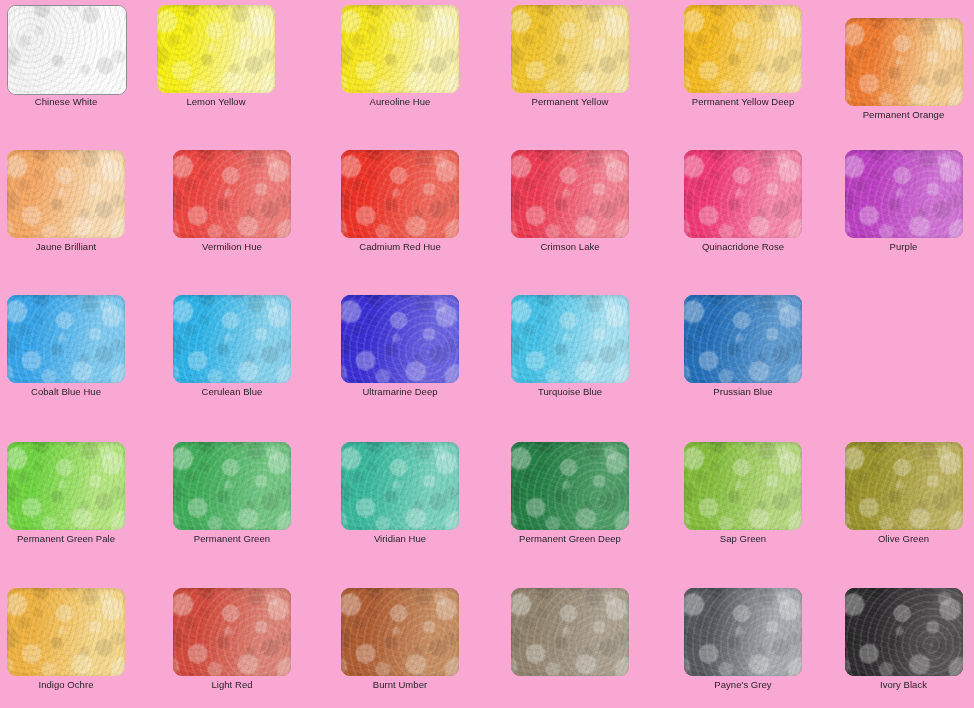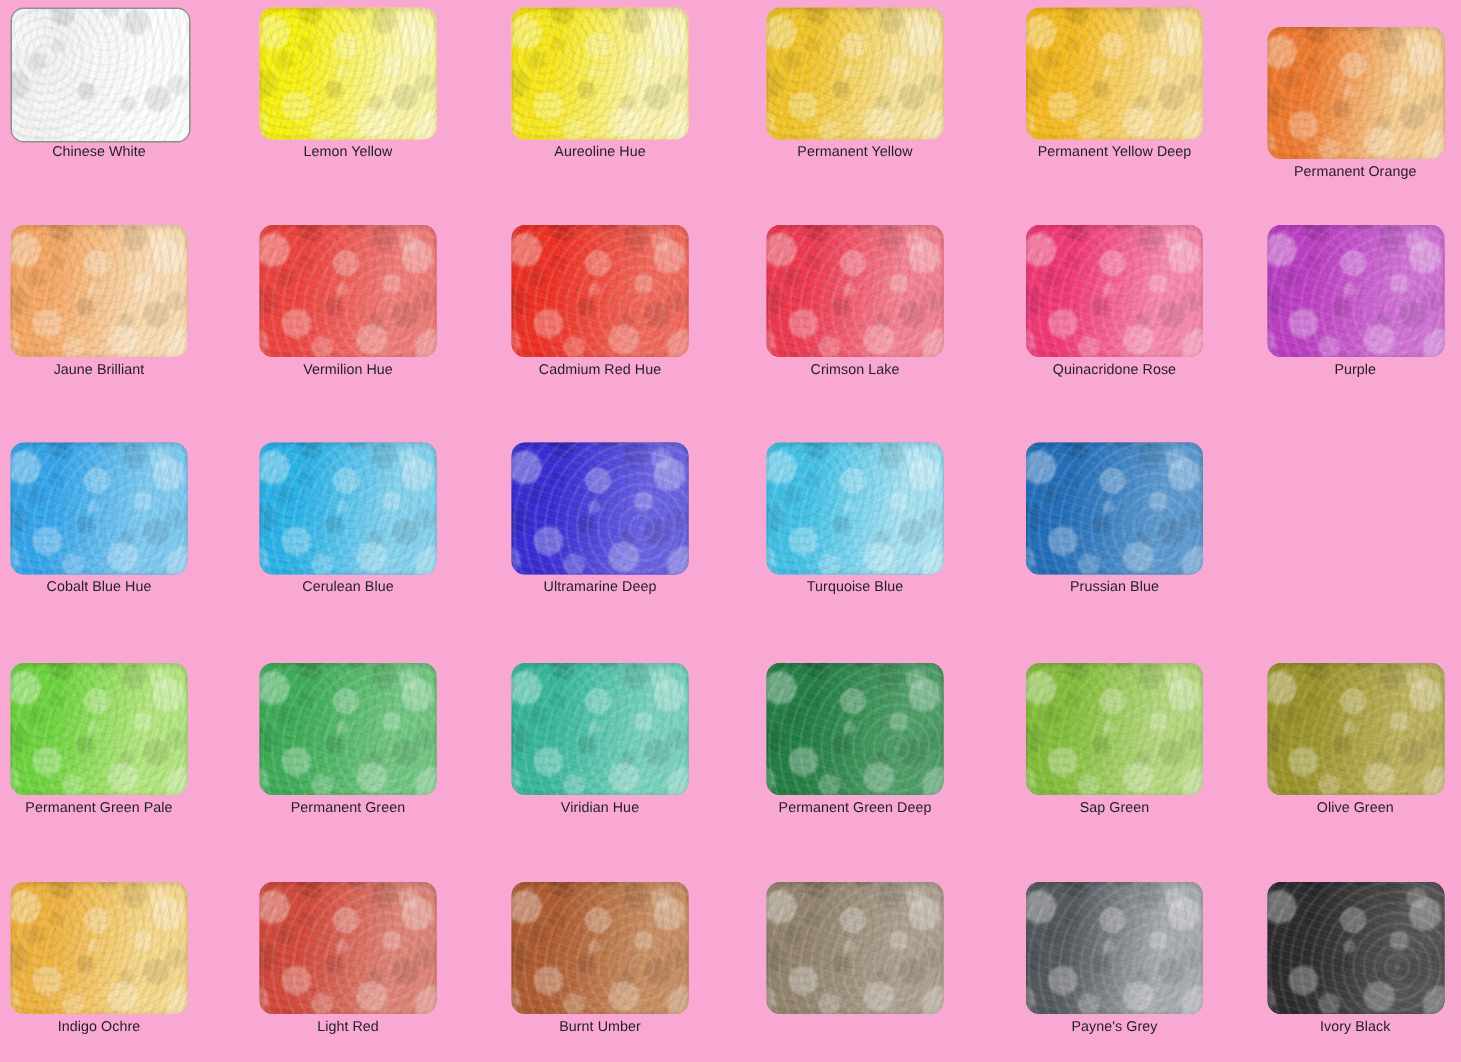--- a/index.html
+++ b/index.html
@@ -135,21 +135,21 @@
           <div class="wash" style="background: linear-gradient(100deg, rgb(244, 244, 244) 0%, rgb(244, 244, 244) 26%, rgb(254, 254, 254) 72%, rgb(254, 254, 254) 100%);"></div>
           <div class="tex-a"></div>
           <div class="tex-b"></div>
           <div class="tex-c"></div>
           <div class="tex-d"></div>
           <div class="edge"></div>
         </div>
       </div>
       <div class="label" style="color: rgb(31, 31, 34);">Chinese White</div>
     </div>
-    <div class="swatch-cell" style="left: 171px; top: 0px; width: 122px;">
+    <div class="swatch-cell" style="left: 155px; top: 0px; width: 122px;">
       <div class="chip-wrap">
         <div class="chip" style="background-color: rgb(248, 241, 18);">
           <div class="wash" style="background: linear-gradient(100deg, rgb(248, 241, 18) 0%, rgb(248, 241, 18) 26%, rgb(251, 246, 168) 72%, rgb(251, 246, 168) 100%);"></div>
           <div class="tex-a"></div>
           <div class="tex-b"></div>
           <div class="tex-c"></div>
           <div class="tex-d"></div>
           <div class="edge"></div>
         </div>
       </div>

